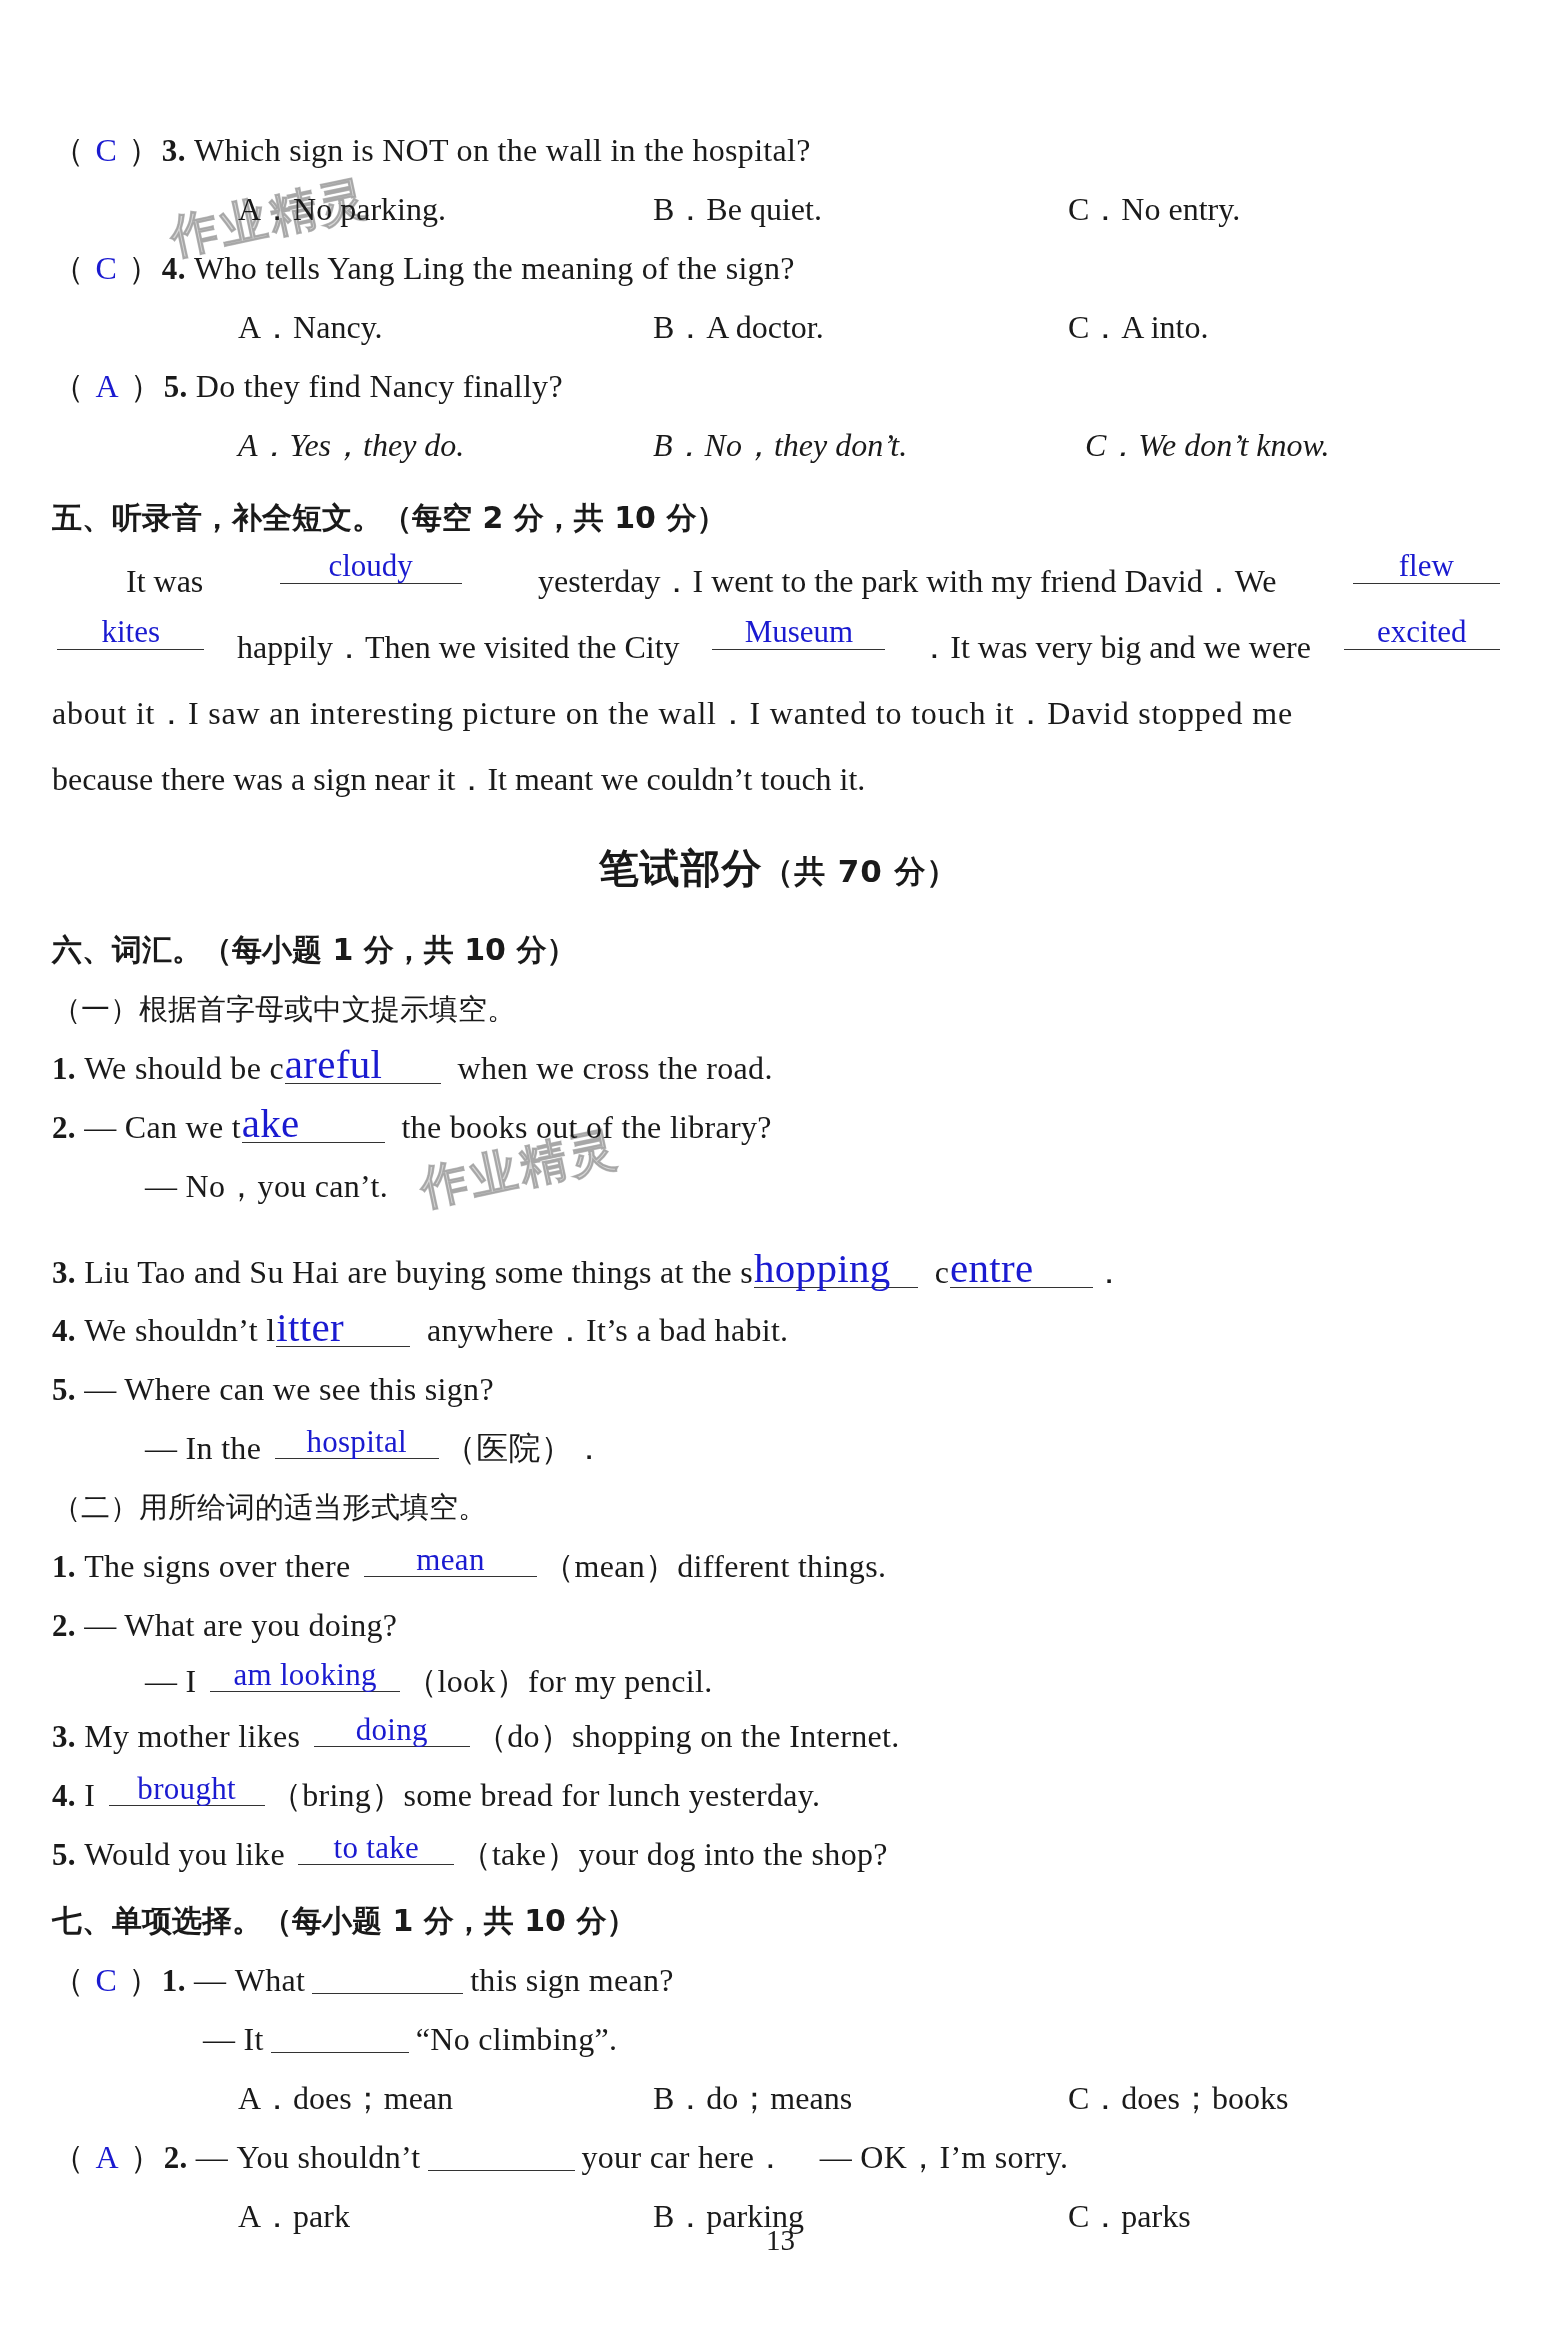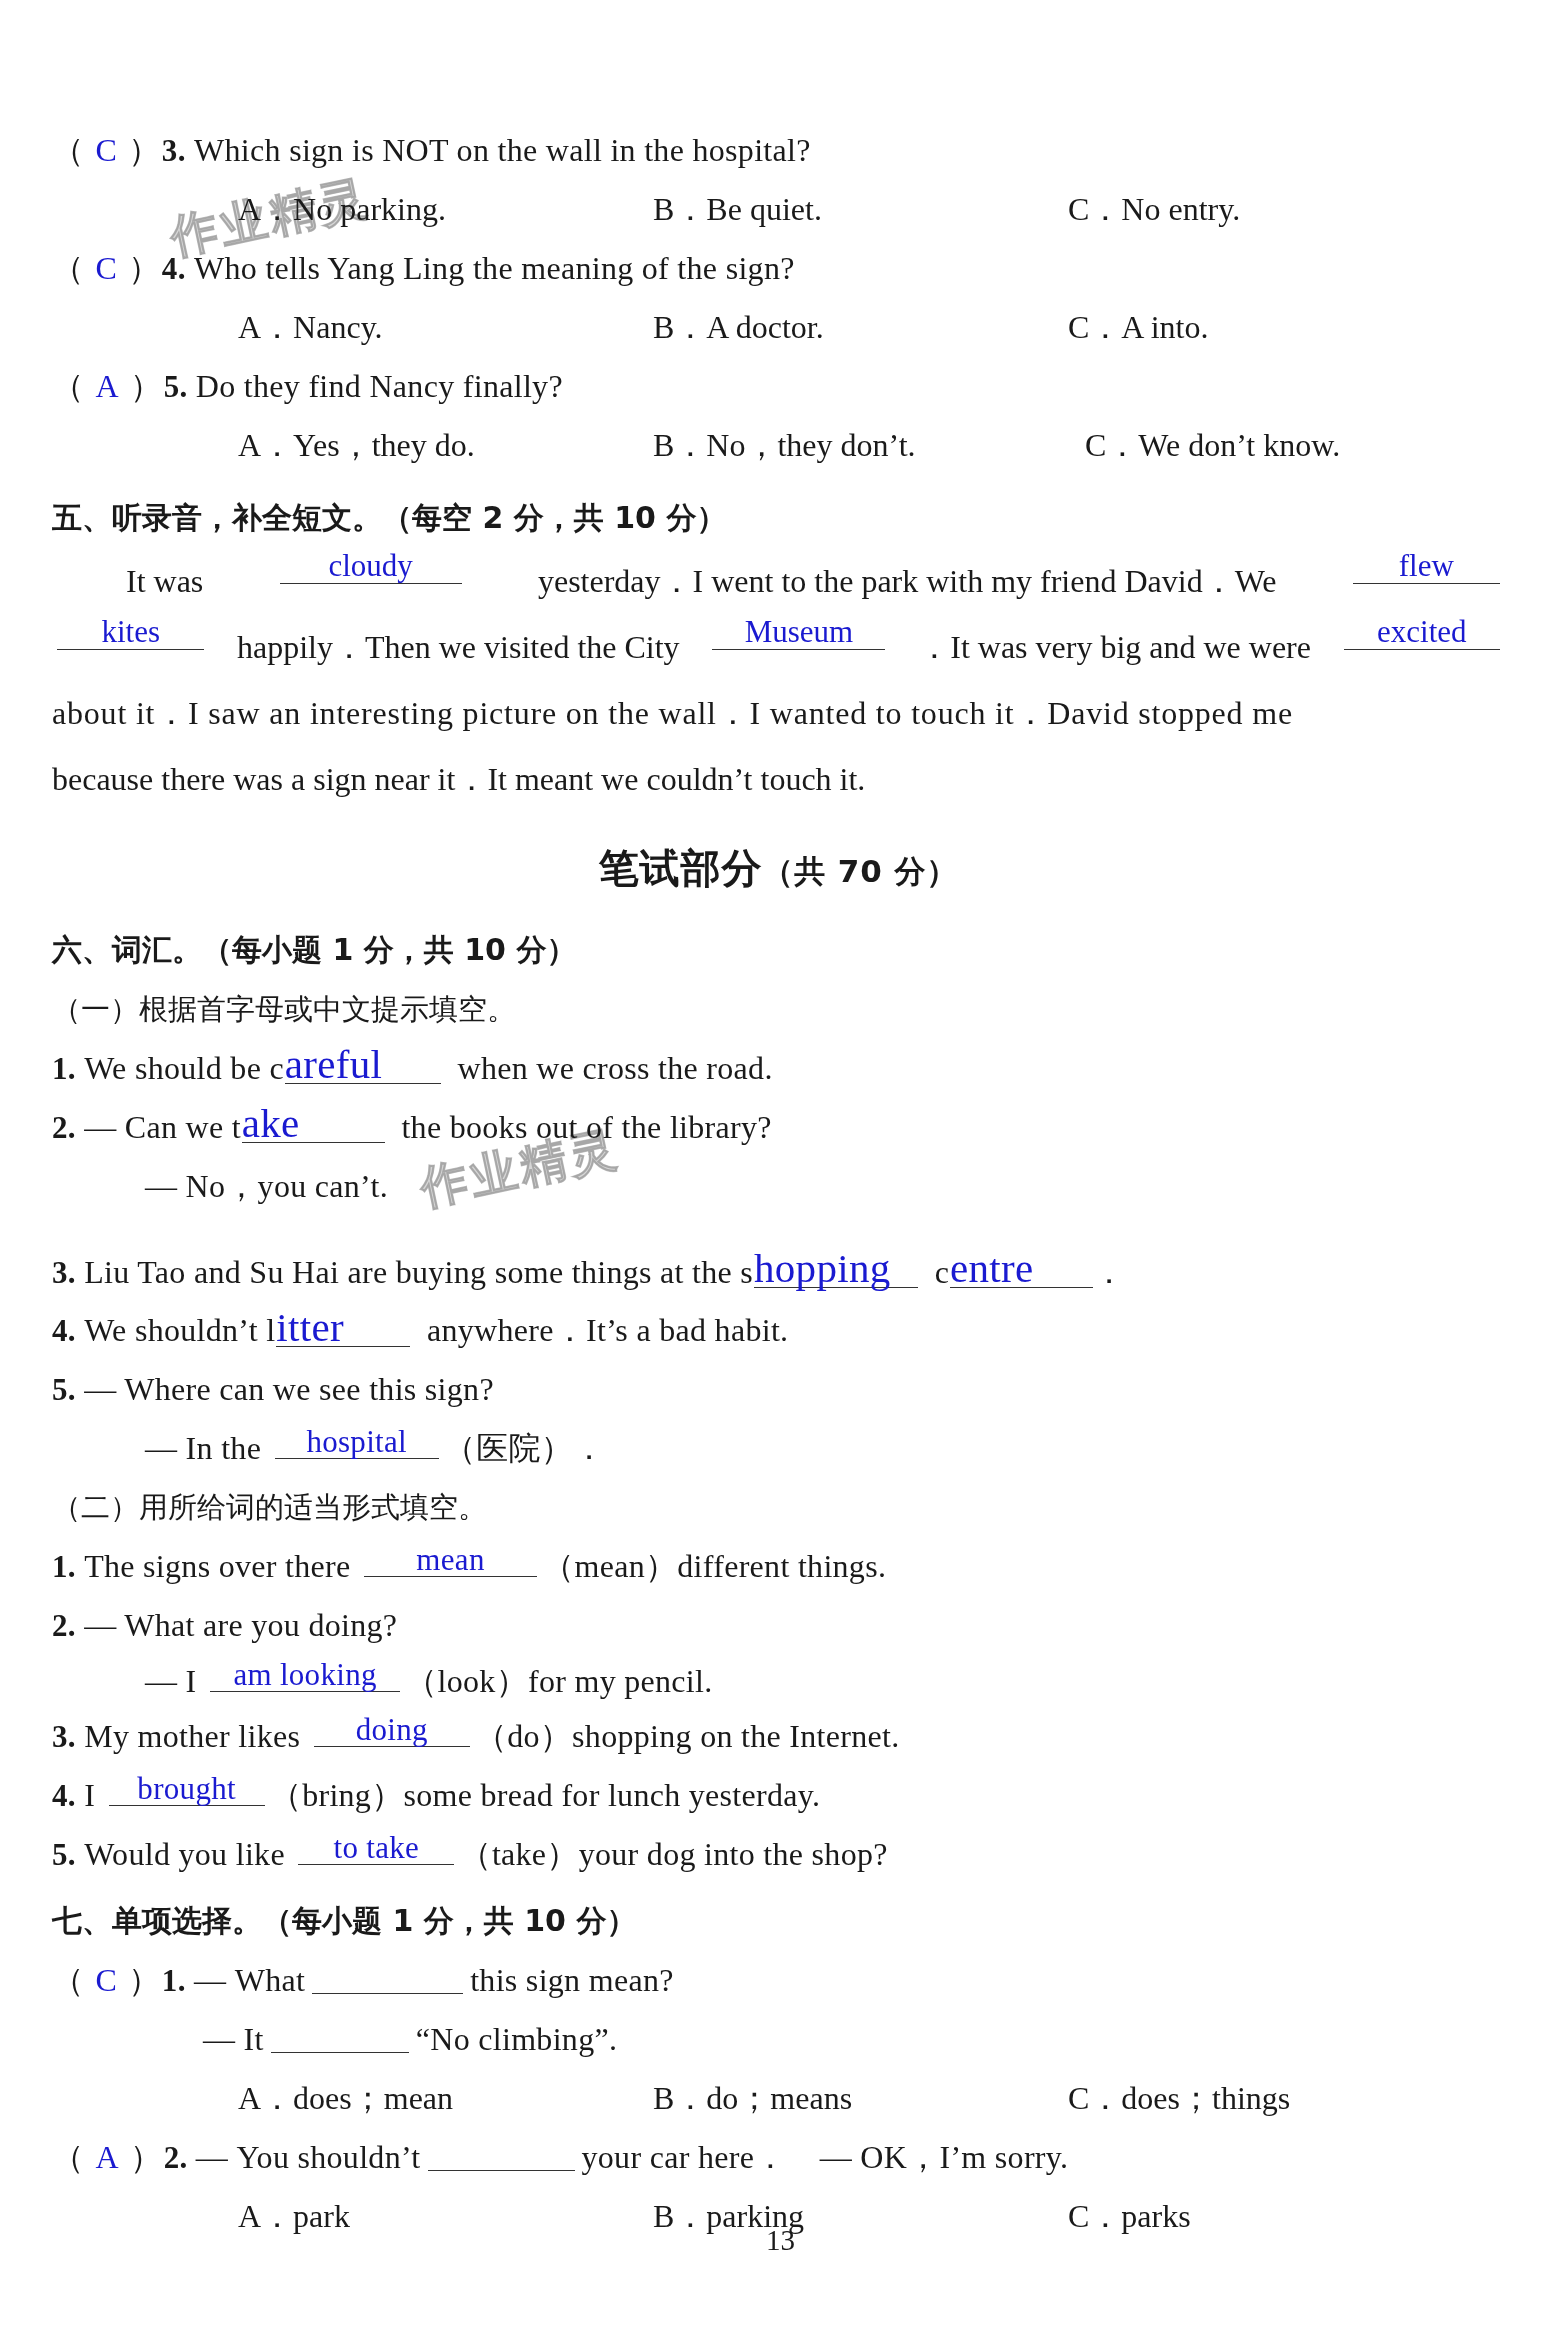--- a/index.html
+++ b/index.html
@@ -175,21 +175,21 @@
     </div>
     <div class="choices">
       <span class="opt">A．Nancy.</span>
       <span class="opt">B．A doctor.</span>
       <span class="opt">C．A into.</span>
     </div>
 
     <div class="ln">
       <span class="paren">（&nbsp;<span class="ans">A</span>&nbsp;）</span><span class="num">5.</span>&nbsp;<span>Do they find Nancy finally?</span>
     </div>
-    <div class="choices" style="grid-template-columns:415px 432px 415px;">
+    <div class="choices" style="grid-template-columns:415px 432px 415px;font-style:italic;">
       <span class="opt">A．Yes，they do.</span>
       <span class="opt">B．No，they don’t.</span>
       <span class="opt">C．We don’t know.</span>
     </div>
 
     <div class="cn" style="margin-top:12px;">五、听录音，补全短文。（每空 2 分，共 10 分）</div>
 
     <div class="para">
       <div class="just">
         <span style="padding-left:74px;">It was</span>
@@ -284,21 +284,21 @@
 
     <div class="ln">
       <span class="paren">（&nbsp;<span class="ans">C</span>&nbsp;）</span><span class="num">1.</span>&nbsp;<span>— What</span><span class="eblank" style="width:151px;"></span><span>this sign mean?</span>
     </div>
     <div class="ln indent-b">
       <span>— It</span><span class="eblank" style="width:138px;"></span><span>“No climbing”.</span>
     </div>
     <div class="choices">
       <span class="opt">A．does；mean</span>
       <span class="opt">B．do；means</span>
-      <span class="opt">C．does；things</span>
+      <span class="opt">C．does；books</span>
     </div>
 
     <div class="ln">
       <span class="paren">（&nbsp;<span class="ans">A</span>&nbsp;）</span><span class="num">2.</span>&nbsp;<span>— You shouldn’t</span><span class="eblank" style="width:147px;"></span><span>your car here．</span>&nbsp;&nbsp;&nbsp;&nbsp;<span>— OK，I’m sorry.</span>
     </div>
     <div class="choices">
       <span class="opt">A．park</span>
       <span class="opt">B．parking</span>
       <span class="opt">C．parks</span>
     </div>

